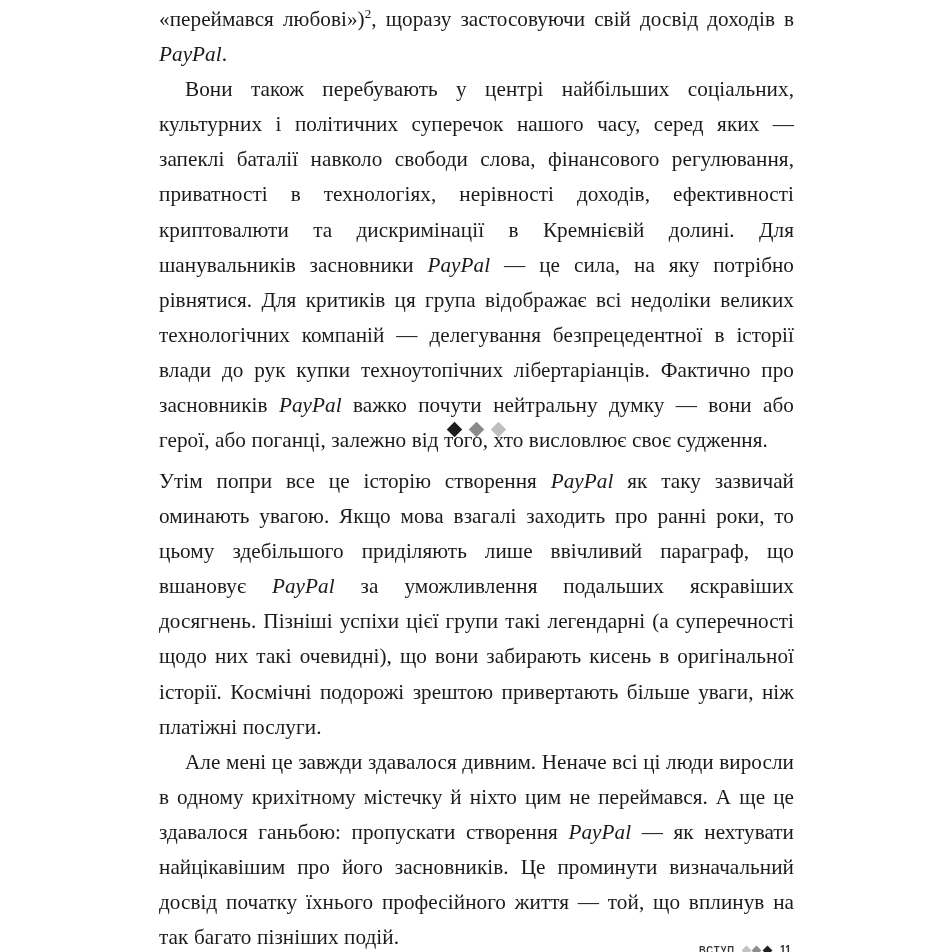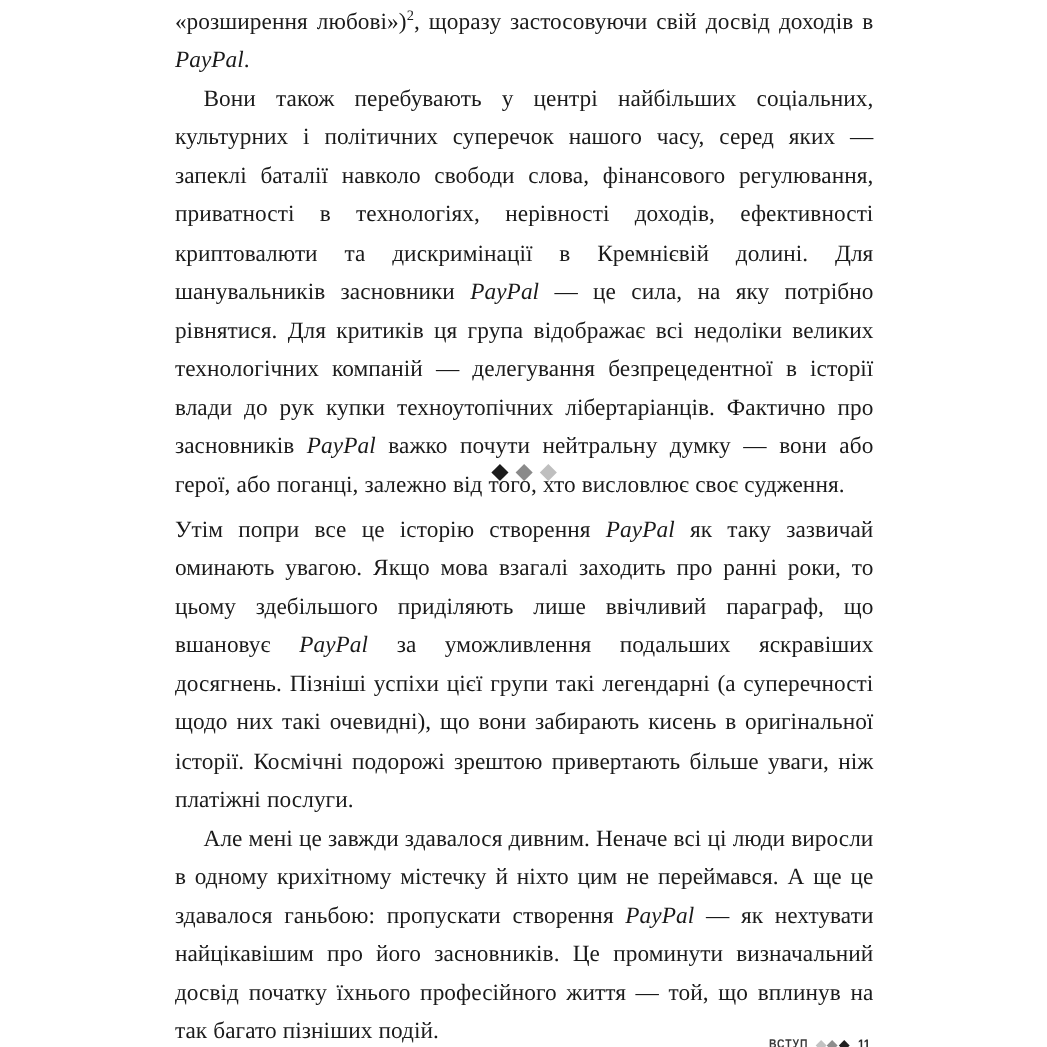--- a/index.html
+++ b/index.html
@@ -127,21 +127,21 @@
     margin-left: 2px;
   }
 </style>
 </head>
 <body>
 
 <div class="page">
 
   <div class="text-column">
 
-    <p class="body-par no-indent"><span>«розширення любові»)</span><sup class="footnote-ref">2</sup><span>, щоразу застосовуючи свій досвід доходів в </span><em class="brand">PayPal</em><span>.</span></p>
+    <p class="body-par no-indent"><span>«переймався любові»)</span><sup class="footnote-ref">2</sup><span>, щоразу застосовуючи свій досвід доходів в </span><em class="brand">PayPal</em><span>.</span></p>
 
     <p class="body-par"><span>Вони також перебувають у центрі найбільших соціальних, культурних і політичних суперечок нашого часу, серед яких — запеклі баталії навколо свободи слова, фінансового регулювання, приватності в технологіях, нерівності доходів, ефективності криптовалюти та дискримінації в Кремнієвій долині. Для шанувальників засновники </span><em class="brand">PayPal</em><span> — це сила, на яку потрібно рівнятися. Для критиків ця група відображає всі недоліки великих технологічних компаній — делегування безпрецедентної в історії влади до рук купки техноутопічних лібертаріанців. Фактично про засновників </span><em class="brand">PayPal</em><span> важко почути нейтральну думку — вони або герої, або поганці, залежно від того, хто висловлює своє судження.</span></p>
 
   </div>
 
   <div class="separator">
     <span class="diamond d1"></span>
     <span class="diamond d2"></span>
     <span class="diamond d3"></span>
   </div>

